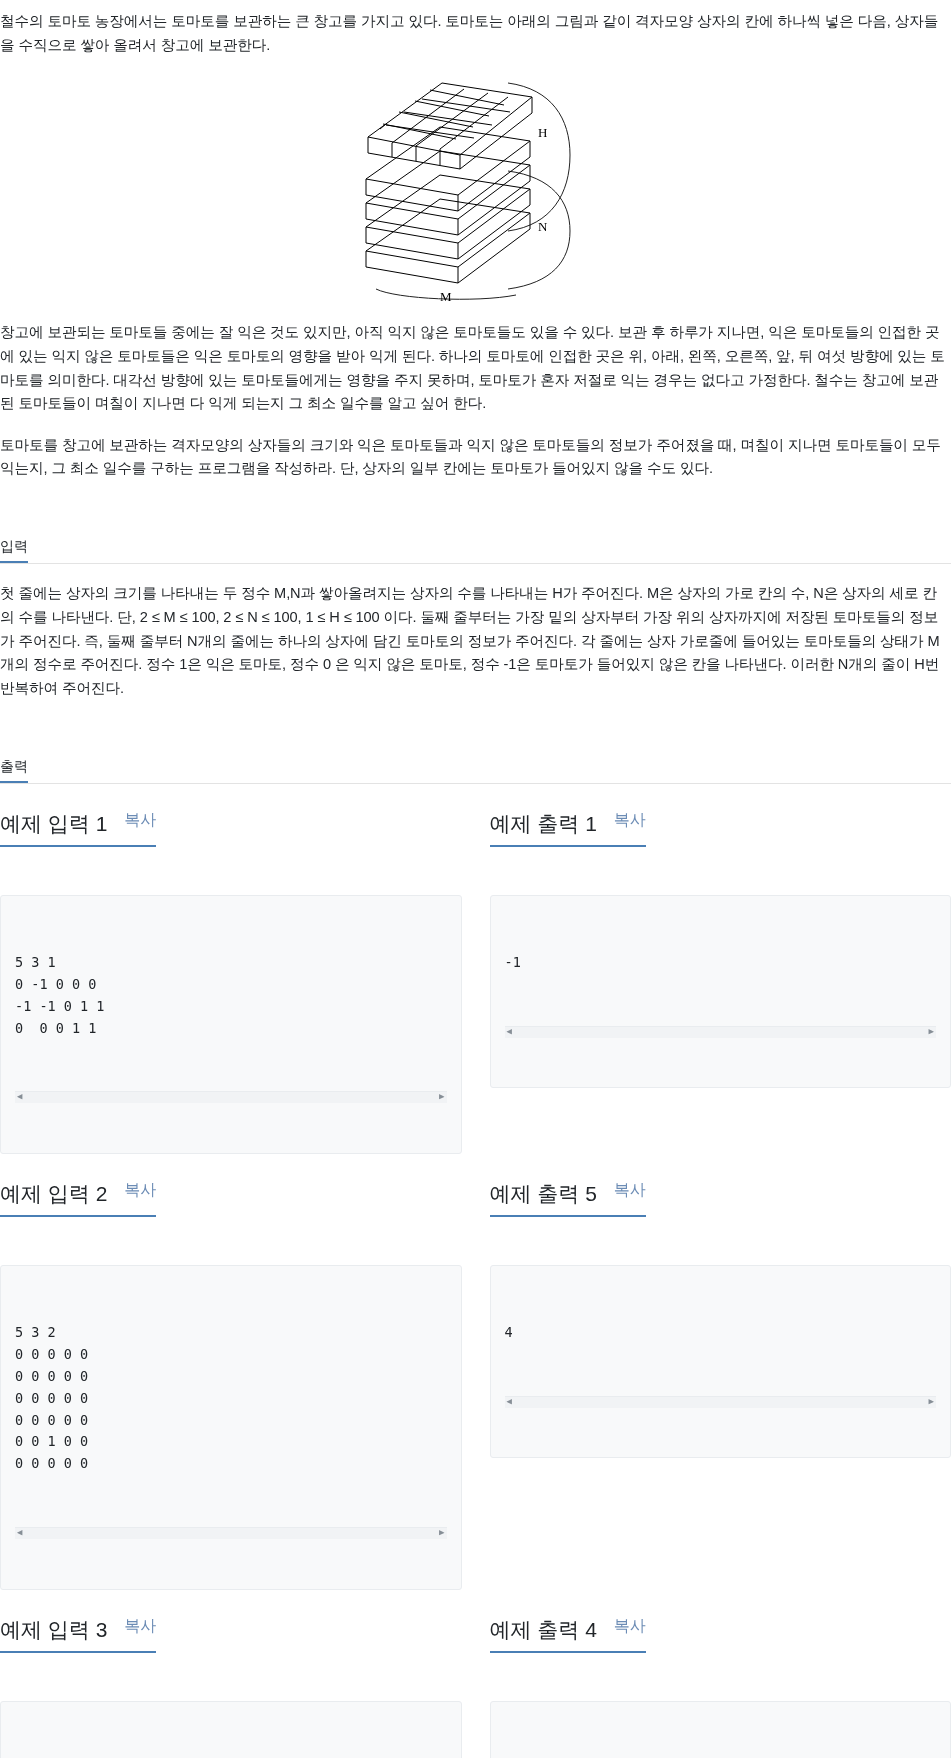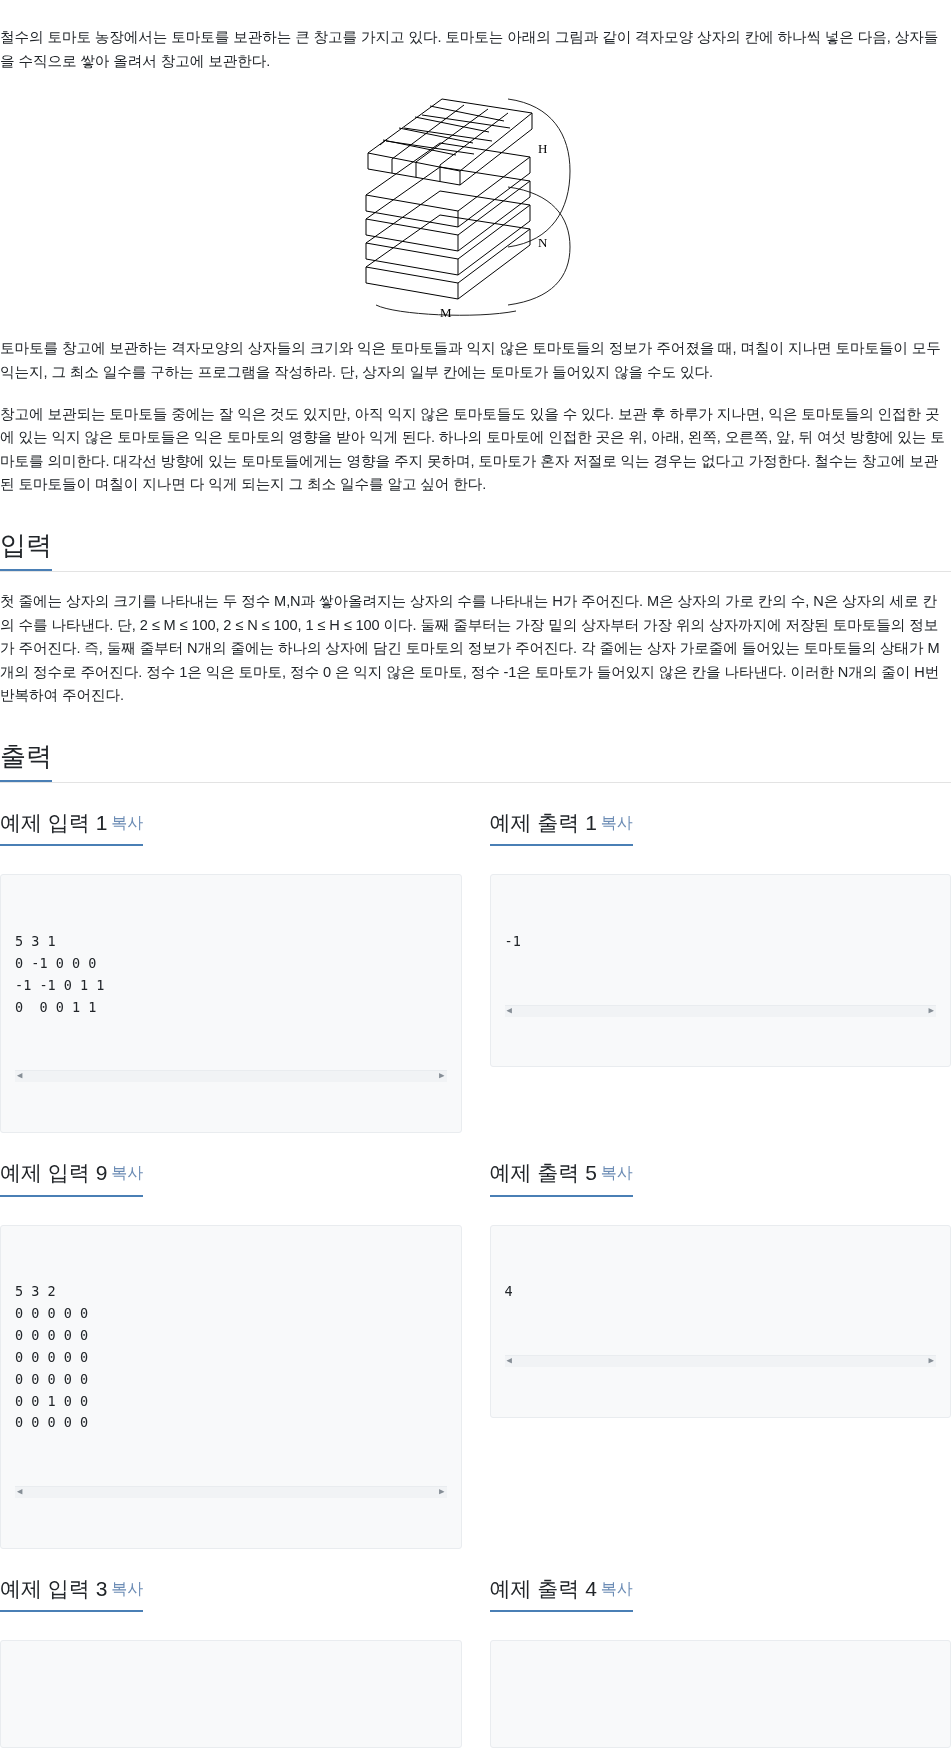--- a/index.html
+++ b/index.html
@@ -13,37 +13,37 @@
     font-family: "Liberation Sans", sans-serif;
     color: #212529;
     font-size: 15px;
     line-height: 1.55;
   }
   .page {
     width: 951px;
     padding: 10px 0 30px 0;
   }
   p.para {
-    margin: 16px 0 18px 0;
+    margin: 0 0 18px 0;
     font-size: 14.6px;
     line-height: 1.62;
     color: #212529;
     letter-spacing: -0.1px;
   }
   .figure-wrap {
     width: 100%;
     display: flex;
     justify-content: center;
     margin: 8px 0 18px 0;
   }
   .section-head {
-    font-size: 26px;
+    font-size: 14px;
     font-weight: 400;
     color: #212529;
-    margin: 14px 0 0 0;
+    margin: 38px 0 0 0;
     padding: 0 0 6px 0;
     display: inline-block;
     border-bottom: 2px solid #4a7fb5;
     line-height: 1.3;
   }
   .section-rule {
     border: 0;
     border-top: 1px solid #e3e3e3;
     margin: 0 0 18px 0;
     padding: 0;
@@ -52,25 +52,25 @@
     display: flex;
     gap: 28px;
     margin-top: 24px;
   }
   .ex-col {
     flex: 1 1 0;
     min-width: 0;
   }
   .ex-head {
     display: inline-flex;
-    align-items: center;
-    gap: 4px;
+    align-items: flex-start;
+    gap: 17px;
     border-bottom: 2px solid #4a7fb5;
     padding-bottom: 5px;
-    margin-bottom: 0;
+    margin-bottom: 20px;
   }
   .ex-title {
     font-size: 21px;
     font-weight: 400;
     color: #212529;
   }
   .copy-btn {
     font-size: 16px;
     color: #6c8cb5;
     cursor: pointer;
@@ -184,22 +184,22 @@
           <path d="M10 176 L10 192 L102 208 L102 192"></path>
           <path d="M174 138 L174 154 L102 208"></path>
         </g>
       </g>
       <text x="182" y="62" font-family="Liberation Serif, serif" font-size="13" fill="#000">H</text>
       <text x="182" y="156" font-family="Liberation Serif, serif" font-size="13" fill="#000">N</text>
       <text x="84" y="226" font-family="Liberation Serif, serif" font-size="13" fill="#000">M</text>
     </svg>
   </div>
 
+  <p class="para">창고에 보관되는 토마토들 중에는 잘 익은 것도 있지만, 아직 익지 않은 토마토들도 있을 수 있다. 보관 후 하루가 지나면, 익은 토마토들의 인접한 곳에 있는 익지 않은 토마토들은 익은 토마토의 영향을 받아 익게 된다. 하나의 토마토에 인접한 곳은 위, 아래, 왼쪽, 오른쪽, 앞, 뒤 여섯 방향에 있는 토마토를 의미한다. 대각선 방향에 있는 토마토들에게는 영향을 주지 못하며, 토마토가 혼자 저절로 익는 경우는 없다고 가정한다. 철수는 창고에 보관된 토마토들이 며칠이 지나면 다 익게 되는지 그 최소 일수를 알고 싶어 한다.</p>
   <p class="para">토마토를 창고에 보관하는 격자모양의 상자들의 크기와 익은 토마토들과 익지 않은 토마토들의 정보가 주어졌을 때, 며칠이 지나면 토마토들이 모두 익는지, 그 최소 일수를 구하는 프로그램을 작성하라. 단, 상자의 일부 칸에는 토마토가 들어있지 않을 수도 있다.</p>
-  <p class="para">창고에 보관되는 토마토들 중에는 잘 익은 것도 있지만, 아직 익지 않은 토마토들도 있을 수 있다. 보관 후 하루가 지나면, 익은 토마토들의 인접한 곳에 있는 익지 않은 토마토들은 익은 토마토의 영향을 받아 익게 된다. 하나의 토마토에 인접한 곳은 위, 아래, 왼쪽, 오른쪽, 앞, 뒤 여섯 방향에 있는 토마토를 의미한다. 대각선 방향에 있는 토마토들에게는 영향을 주지 못하며, 토마토가 혼자 저절로 익는 경우는 없다고 가정한다. 철수는 창고에 보관된 토마토들이 며칠이 지나면 다 익게 되는지 그 최소 일수를 알고 싶어 한다.</p>
 
   <div>
     <div class="section-head">입력</div>
     <hr class="section-rule">
     <p class="para">첫 줄에는 상자의 크기를 나타내는 두 정수 M,N과 쌓아올려지는 상자의 수를 나타내는 H가 주어진다. M은 상자의 가로 칸의 수, N은 상자의 세로 칸의 수를 나타낸다. 단, 2 ≤ M ≤ 100, 2 ≤ N ≤ 100, 1 ≤ H ≤ 100 이다. 둘째 줄부터는 가장 밑의 상자부터 가장 위의 상자까지에 저장된 토마토들의 정보가 주어진다. 즉, 둘째 줄부터 N개의 줄에는 하나의 상자에 담긴 토마토의 정보가 주어진다. 각 줄에는 상자 가로줄에 들어있는 토마토들의 상태가 M개의 정수로 주어진다. 정수 1은 익은 토마토, 정수 0 은 익지 않은 토마토, 정수 -1은 토마토가 들어있지 않은 칸을 나타낸다. 이러한 N개의 줄이 H번 반복하여 주어진다.</p>
   </div>
 
   <div>
     <div class="section-head">출력</div>
     <hr class="section-rule">
@@ -235,21 +235,21 @@
           <span class="arrow">◀</span>
           <span class="arrow">▶</span>
         </div>
       </div>
     </div>
   </div>
 
   <div class="ex-grid">
     <div class="ex-col">
       <div class="ex-head">
-        <span class="ex-title">예제 입력 9</span>
+        <span class="ex-title">예제 입력 2</span>
         <span class="copy-btn">복사</span>
       </div>
       <div class="code-box">
         <code class="code-text">5 3 2
 0 0 0 0 0
 0 0 0 0 0
 0 0 0 0 0
 0 0 0 0 0
 0 0 1 0 0
 0 0 0 0 0</code>

